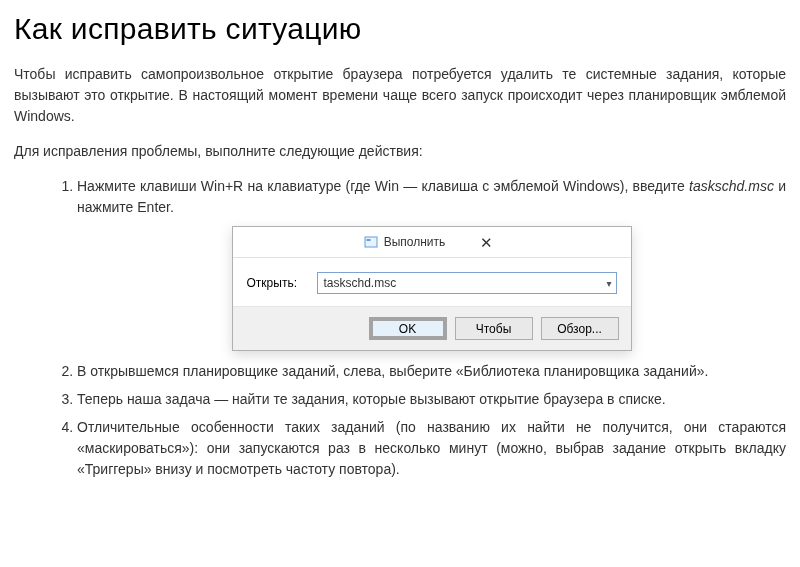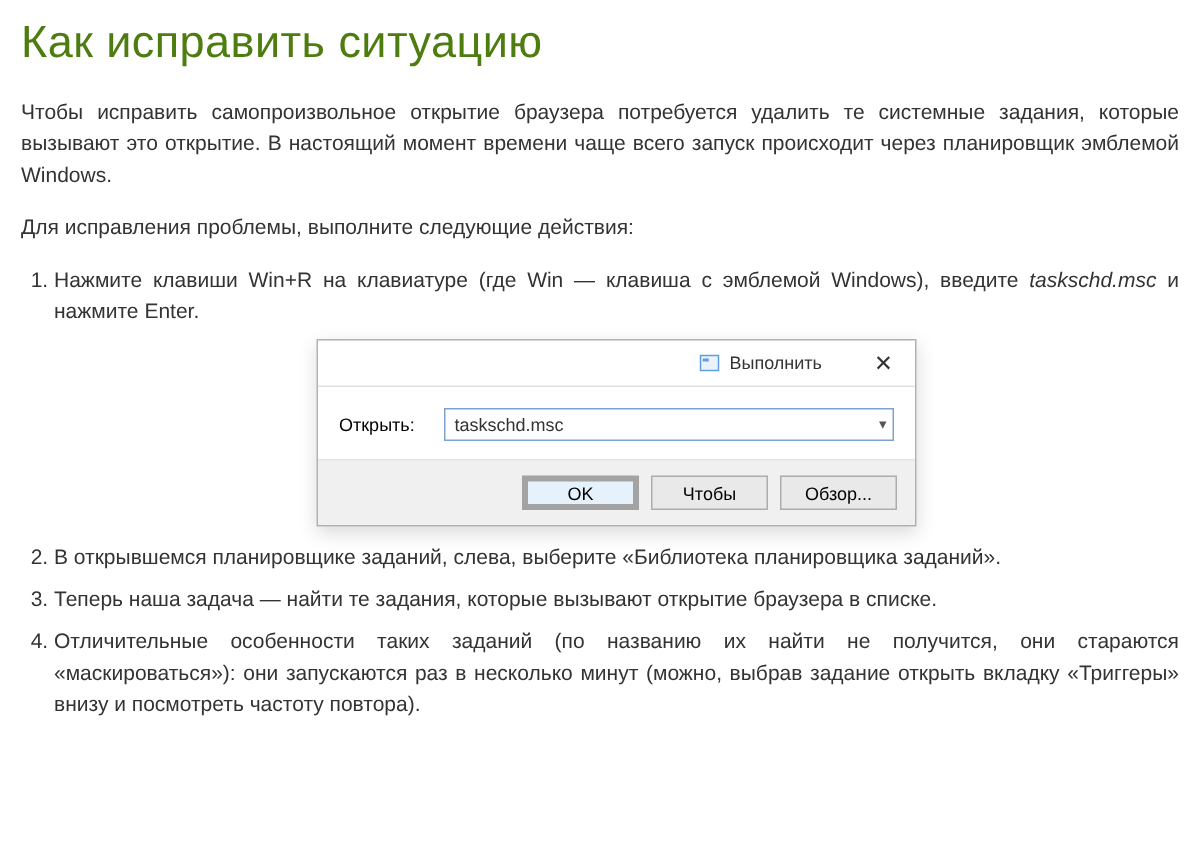--- a/index.html
+++ b/index.html
@@ -6,55 +6,56 @@
     body {
       font-family: 'Segoe UI', Arial, sans-serif;
       background: #fff;
       width: 800px;
       padding: 12px 14px;
       color: #333;
     }
     h1 {
       font-weight: 300;
       font-size: 30px;
-      color: #4d7c0f;
+      color: #000000;
       margin-bottom: 18px;
       letter-spacing: 0.3px;
     }
     .para {
       font-size: 14px;
       line-height: 1.5;
       color: #333;
       text-align: justify;
       margin-bottom: 14px;
     }
     ol {
       padding-left: 22px;
       font-size: 14px;
       color: #333;
     }
     ol li {
       margin-bottom: 7px;
       line-height: 1.5;
       text-align: justify;
+      margin-left: 41px;
     }
     .cmd { font-style: italic; }
     
     .run-dialog {
       width: 400px;
       margin: 8px auto 10px auto;
       border: 1px solid #b0b0b0;
       background: #fff;
       box-shadow: 0 4px 12px rgba(0,0,0,0.15);
       font-family: 'Segoe UI', Tahoma, sans-serif;
     }
     .run-titlebar {
       display: flex;
       align-items: center;
-      justify-content: flex-end;
+      justify-content: center;
       padding: 6px 8px 6px 8px;
       font-size: 12px;
       border-bottom: 1px solid #e0e0e0;
       gap: 28px;
     }
     .run-title-left { display: flex; align-items: center; gap: 6px; }
     .run-icon-small {
       width: 14px; height: 14px; display:flex; align-items:center; justify-content:center;
     }
     .close-x {

